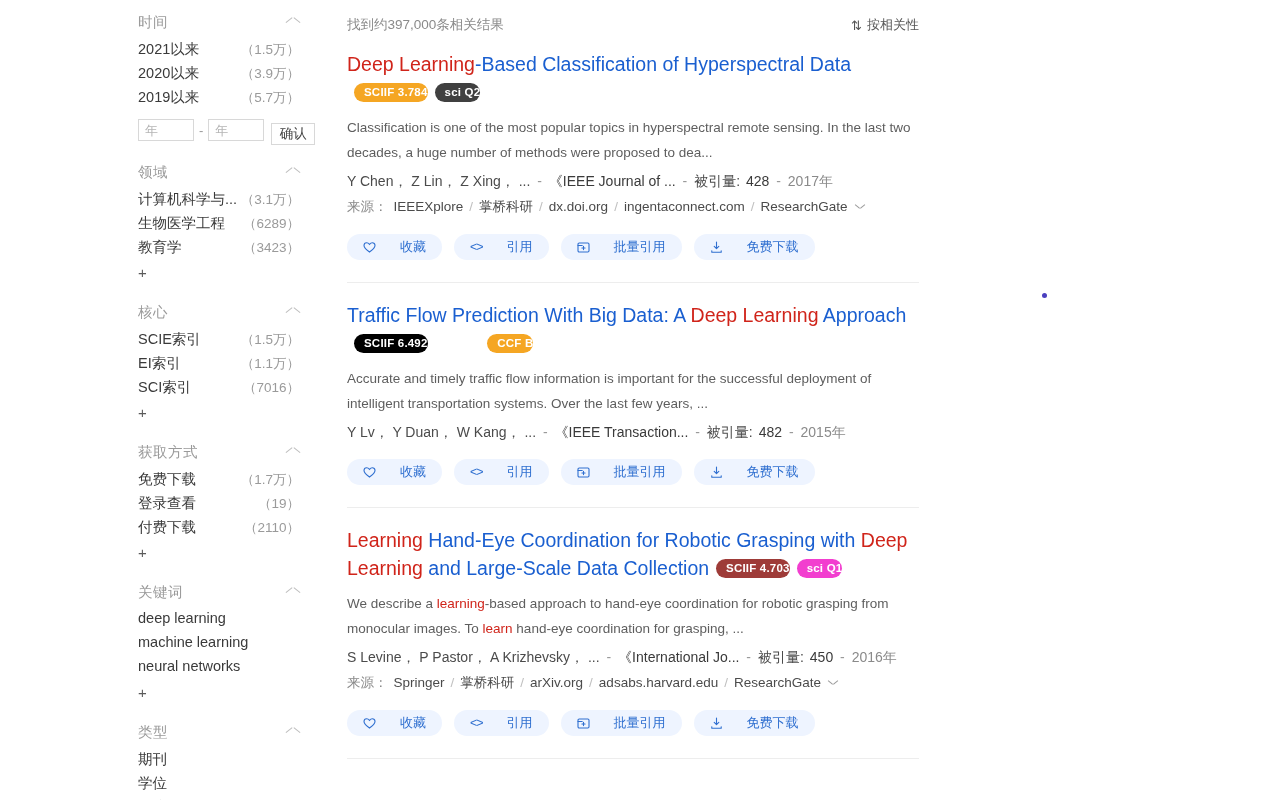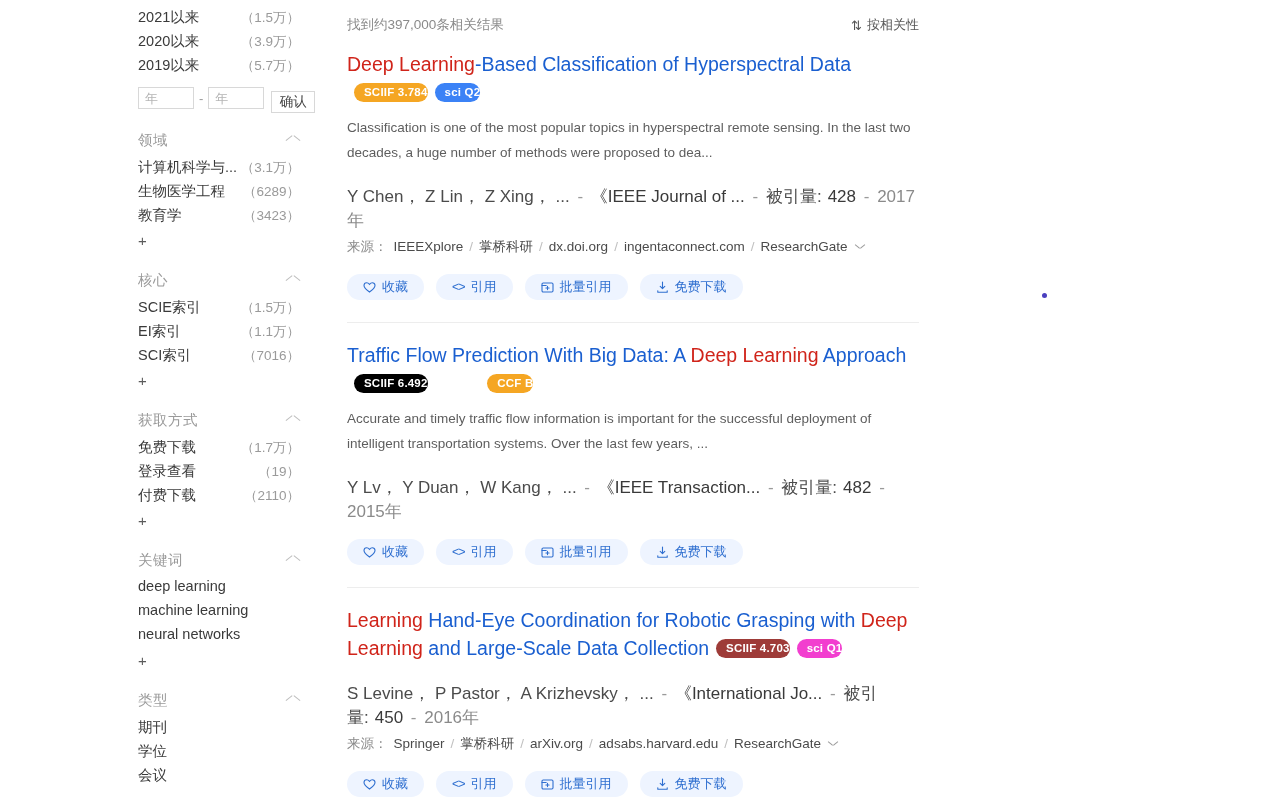--- a/index.html
+++ b/index.html
@@ -120,23 +120,23 @@
   .abstract {
     font-size: 13.5px;
     line-height: 25px;
     color: #5e5e5e;
     margin-top: 9px;
     max-width: 568px;
   }
   .abstract .hl { color: #d0241a; }
 
   .meta {
-    font-size: 17px;
+    font-size: 14px;
     color: #4b4b4b;
-    margin-top: 20px;
+    margin-top: 4px;
     line-height: 24px;
   }
   .meta .sep { color: #9a9a9a; padding: 0 3px; }
   .meta .jrnl { color: #3a3a3a; }
   .meta .year { color: #8a8a8a; }
   .meta .cite-n { color: #3a3a3a; }
 
   .sources {
     font-size: 13.5px;
     color: #4b4b4b;
@@ -151,21 +151,21 @@
     width: 10px; height: 6px; position: relative; vertical-align: 1px;
   }
   .src-caret::before, .src-caret::after {
     content: ""; position: absolute; top: 0; width: 6px; height: 1.3px; background: #9a9a9a;
   }
   .src-caret::before { left: 0; transform: rotate(40deg); transform-origin: left center; }
   .src-caret::after { right: 0; transform: rotate(-40deg); transform-origin: right center; }
 
   .actions { display: flex; gap: 12px; margin-top: 15px; }
   .act {
-    display: inline-flex; align-items: center; gap: 6px;
+    display: inline-flex; align-items: center; gap: 24px;
     height: 26px; padding: 0 16px;
     background: #eef4ff;
     border-radius: 13px;
     color: #2f6fd0;
     font-size: 13px;
     cursor: pointer;
     white-space: nowrap;
   }
   .act svg { display: block; }
   .act .glyph { font-size: 12.5px; line-height: 1; letter-spacing: -1px; }
@@ -178,20 +178,24 @@
     z-index: 50;
   }
 </style>
 </head>
 <body>
 
 <div class="page">
 
   <aside class="sidebar" id="sidebar">
       <div class="facet">
+        <div class="facet-head">
+          <span class="facet-title">时间</span>
+          <span class="chev"></span>
+        </div>
         <div class="facet-row">
           <span class="lbl">2021以来</span>
           <span class="cnt">（1.5万）</span>
         </div>
         <div class="facet-row">
           <span class="lbl">2020以来</span>
           <span class="cnt">（3.9万）</span>
         </div>
         <div class="facet-row">
           <span class="lbl">2019以来</span>
@@ -309,21 +313,21 @@
     <div class="main-inner">
       <div class="topbar">
         <div class="count">找到约397,000条相关结果</div>
         <div class="sortctl">
           <span class="sort-ico">⇅</span>
           <span>按相关性</span>
         </div>
       </div>
       <div id="results">
           <div class="result">
-            <div class="title"><span class="hl">Deep Learning</span><span>-Based Classification of Hyperspectral Data</span><span class="badge" style="background: rgb(245, 166, 35);">SCIIF 3.784</span><span class="badge" style="background: #3b82f6;">sci Q2</span></div>
+            <div class="title"><span class="hl">Deep Learning</span><span>-Based Classification of Hyperspectral Data</span><span class="badge" style="background: rgb(245, 166, 35);">SCIIF 3.784</span><span class="badge" style="background: #404040;">sci Q2</span></div>
             <div class="abstract"><span>Classification is one of the most popular topics in hyperspectral remote sensing. In the last two decades, a huge number of methods were proposed to dea...</span></div>
             <div class="meta"><span>Y Chen， Z Lin， Z Xing， ...</span><span class="sep"> - </span><span class="jrnl">《IEEE Journal of ...</span><span class="sep"> - </span><span>被引量:</span><span class="cite-n" style="margin-left: 6px;">428</span><span class="sep"> - </span><span class="year">2017年</span></div>
             <div class="sources"><span class="lab">来源：</span><a>IEEEXplore</a><span class="slash">/</span><a>掌桥科研</a><span class="slash">/</span><a>dx.doi.org</a><span class="slash">/</span><a>ingentaconnect.com</a><span class="slash">/</span><a>ResearchGate</a><span class="src-caret"></span></div>
             <div class="actions">
               <div class="act">
                 <span style="display: inline-flex;">
                   <svg width="13" height="12" viewBox="0 0 13 12">
                     <path d="M6.5 11C3 8.6 1 6.9 1 4.5 1 2.9 2.2 1.7 3.7 1.7c.9 0 1.9.5 2.8 1.6.9-1.1 1.9-1.6 2.8-1.6C10.8 1.7 12 2.9 12 4.5 12 6.9 10 8.6 6.5 11z" fill="none" stroke="#2f6fd0" stroke-width="1.1"></path>
                   </svg>
                 </span>
@@ -389,20 +393,21 @@
                     <path d="M6.5 1v6.3M4.2 5.4l2.3 2.2 2.3-2.2M1.8 9.8v1.4h9.4V9.8" fill="none" stroke="#2f6fd0" stroke-width="1.1" stroke-linecap="round" stroke-linejoin="round"></path>
                   </svg>
                 </span>
                 <span>免费下载</span>
               </div>
             </div>
           </div>
           <div class="divider"></div>
           <div class="result">
             <div class="title"><span class="hl">Learning</span><span> Hand-Eye Coordination for Robotic Grasping with </span><span class="hl">Deep Learning</span><span> and Large-Scale Data Collection</span><span class="badge" style="background: rgb(158, 59, 56);">SCIIF 4.703</span><span class="badge" style="background: rgb(242, 62, 207);">sci Q1</span></div>
+            <div class="abstract"><span>We describe a </span><span class="hl">learning</span><span>-based approach to hand-eye coordination for robotic grasping from monocular images. To </span><span class="hl">learn</span><span> hand-eye coordination for grasping, ...</span></div>
             <div class="meta"><span>S Levine， P Pastor， A Krizhevsky， ...</span><span class="sep"> - </span><span class="jrnl">《International Jo...</span><span class="sep"> - </span><span>被引量:</span><span class="cite-n" style="margin-left: 6px;">450</span><span class="sep"> - </span><span class="year">2016年</span></div>
             <div class="sources"><span class="lab">来源：</span><a>Springer</a><span class="slash">/</span><a>掌桥科研</a><span class="slash">/</span><a>arXiv.org</a><span class="slash">/</span><a>adsabs.harvard.edu</a><span class="slash">/</span><a>ResearchGate</a><span class="src-caret"></span></div>
             <div class="actions">
               <div class="act">
                 <span style="display: inline-flex;">
                   <svg width="13" height="12" viewBox="0 0 13 12">
                     <path d="M6.5 11C3 8.6 1 6.9 1 4.5 1 2.9 2.2 1.7 3.7 1.7c.9 0 1.9.5 2.8 1.6.9-1.1 1.9-1.6 2.8-1.6C10.8 1.7 12 2.9 12 4.5 12 6.9 10 8.6 6.5 11z" fill="none" stroke="#2f6fd0" stroke-width="1.1"></path>
                   </svg>
                 </span>
                 <span>收藏</span>

